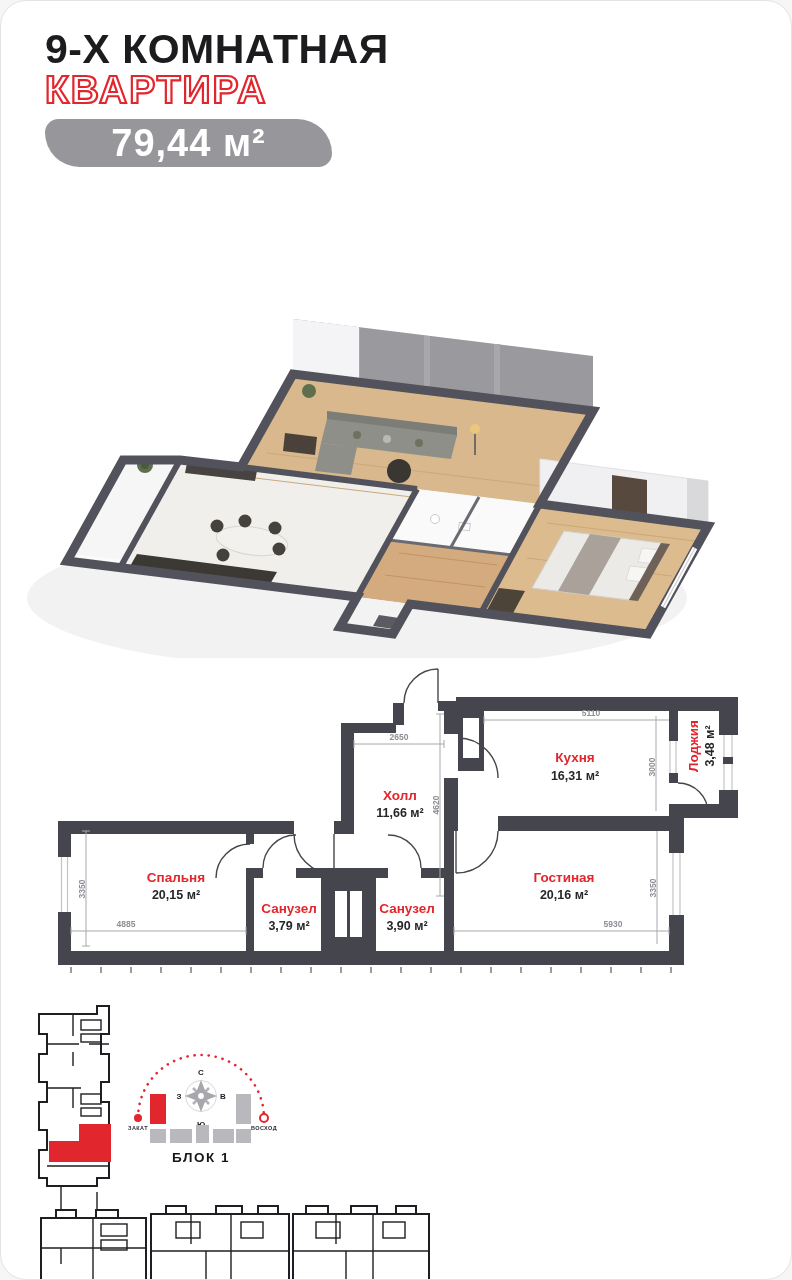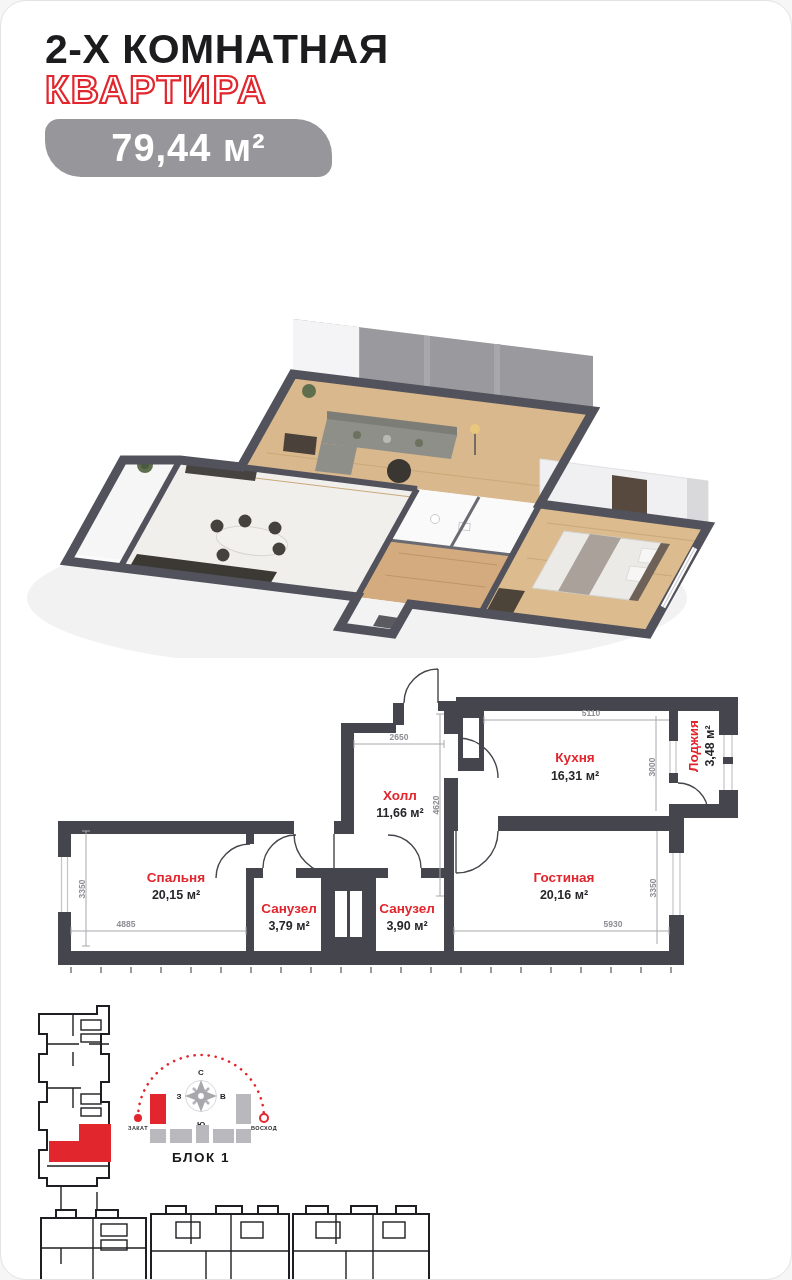--- a/index.html
+++ b/index.html
@@ -2,21 +2,21 @@
 <html><head>
 <meta charset="utf-8">
 <style>
   html,body{margin:0;padding:0;background:#f6f6f7;}
   body{width:792px;height:1280px;position:relative;font-family:"Liberation Sans",sans-serif;}
   .card{position:absolute;inset:0;background:#ffffff;border:1px solid #e3e3e6;border-radius:26px;overflow:hidden;}
   .hdr{position:absolute;left:44px;top:28px;}
   .t1{font-size:41px;font-weight:900;color:#1c1c1f;letter-spacing:.5px;line-height:1.0;}
   .t2{font-size:39px;font-weight:900;letter-spacing:2px;line-height:1.0;
       color:#ffffff;-webkit-text-stroke:2.2px #e2262d;}
-  .badge{position:absolute;left:44px;top:118px;width:287px;height:58px;background:#97979b;
+  .badge{position:absolute;left:44px;top:118px;width:287px;height:48px;background:#97979b;
          border-radius:14px 36px 14px 36px;display:flex;align-items:center;justify-content:center;}
   .badge span{color:#ffffff;font-size:38px;font-weight:800;letter-spacing:1px;}
   svg{position:absolute;display:block;}
   #render3d{left:26px;top:222px;}
   #plan2d{left:0;top:660px;}
   #siteplan{left:0;top:995px;}
   .wall{fill:#45454d;}
   .rn{fill:#e2262d;font-size:13.5px;font-weight:700;}
   .ra{fill:#26262b;font-size:12.5px;font-weight:700;}
   .dim{stroke:#a8a8ae;stroke-width:1;}
@@ -28,21 +28,21 @@
   .sun{fill:#2c2c30;font-size:5.5px;font-weight:700;letter-spacing:.4px;}
   .cmp{fill:#222226;font-size:8px;font-weight:700;}
   .iw{stroke:#52525c;fill:none;}
 </style>
 </head>
 <body>
 
 <div class="card">
 
   <div class="hdr">
-    <div class="t1">2-Х КОМНАТНАЯ</div>
+    <div class="t1">9-Х КОМНАТНАЯ</div>
     <div class="t2">КВАРТИРА</div>
   </div>
   <div class="badge">
     <span>79,44 м²</span>
   </div>
 
   <svg id="render3d" width="740" height="435" viewBox="0 0 740 435">
     <ellipse cx="330" cy="375" rx="330" ry="72" fill="#000" opacity="0.05"></ellipse>
 
     <path d="M96,237 L153,237 L214,244 L266,151 L566,188 L513,281 L681,303 L621,411 L383,381 L366,411 L313,404 L330,374 L40,338 L44,331 Z" fill="#fbfbfc"></path>

